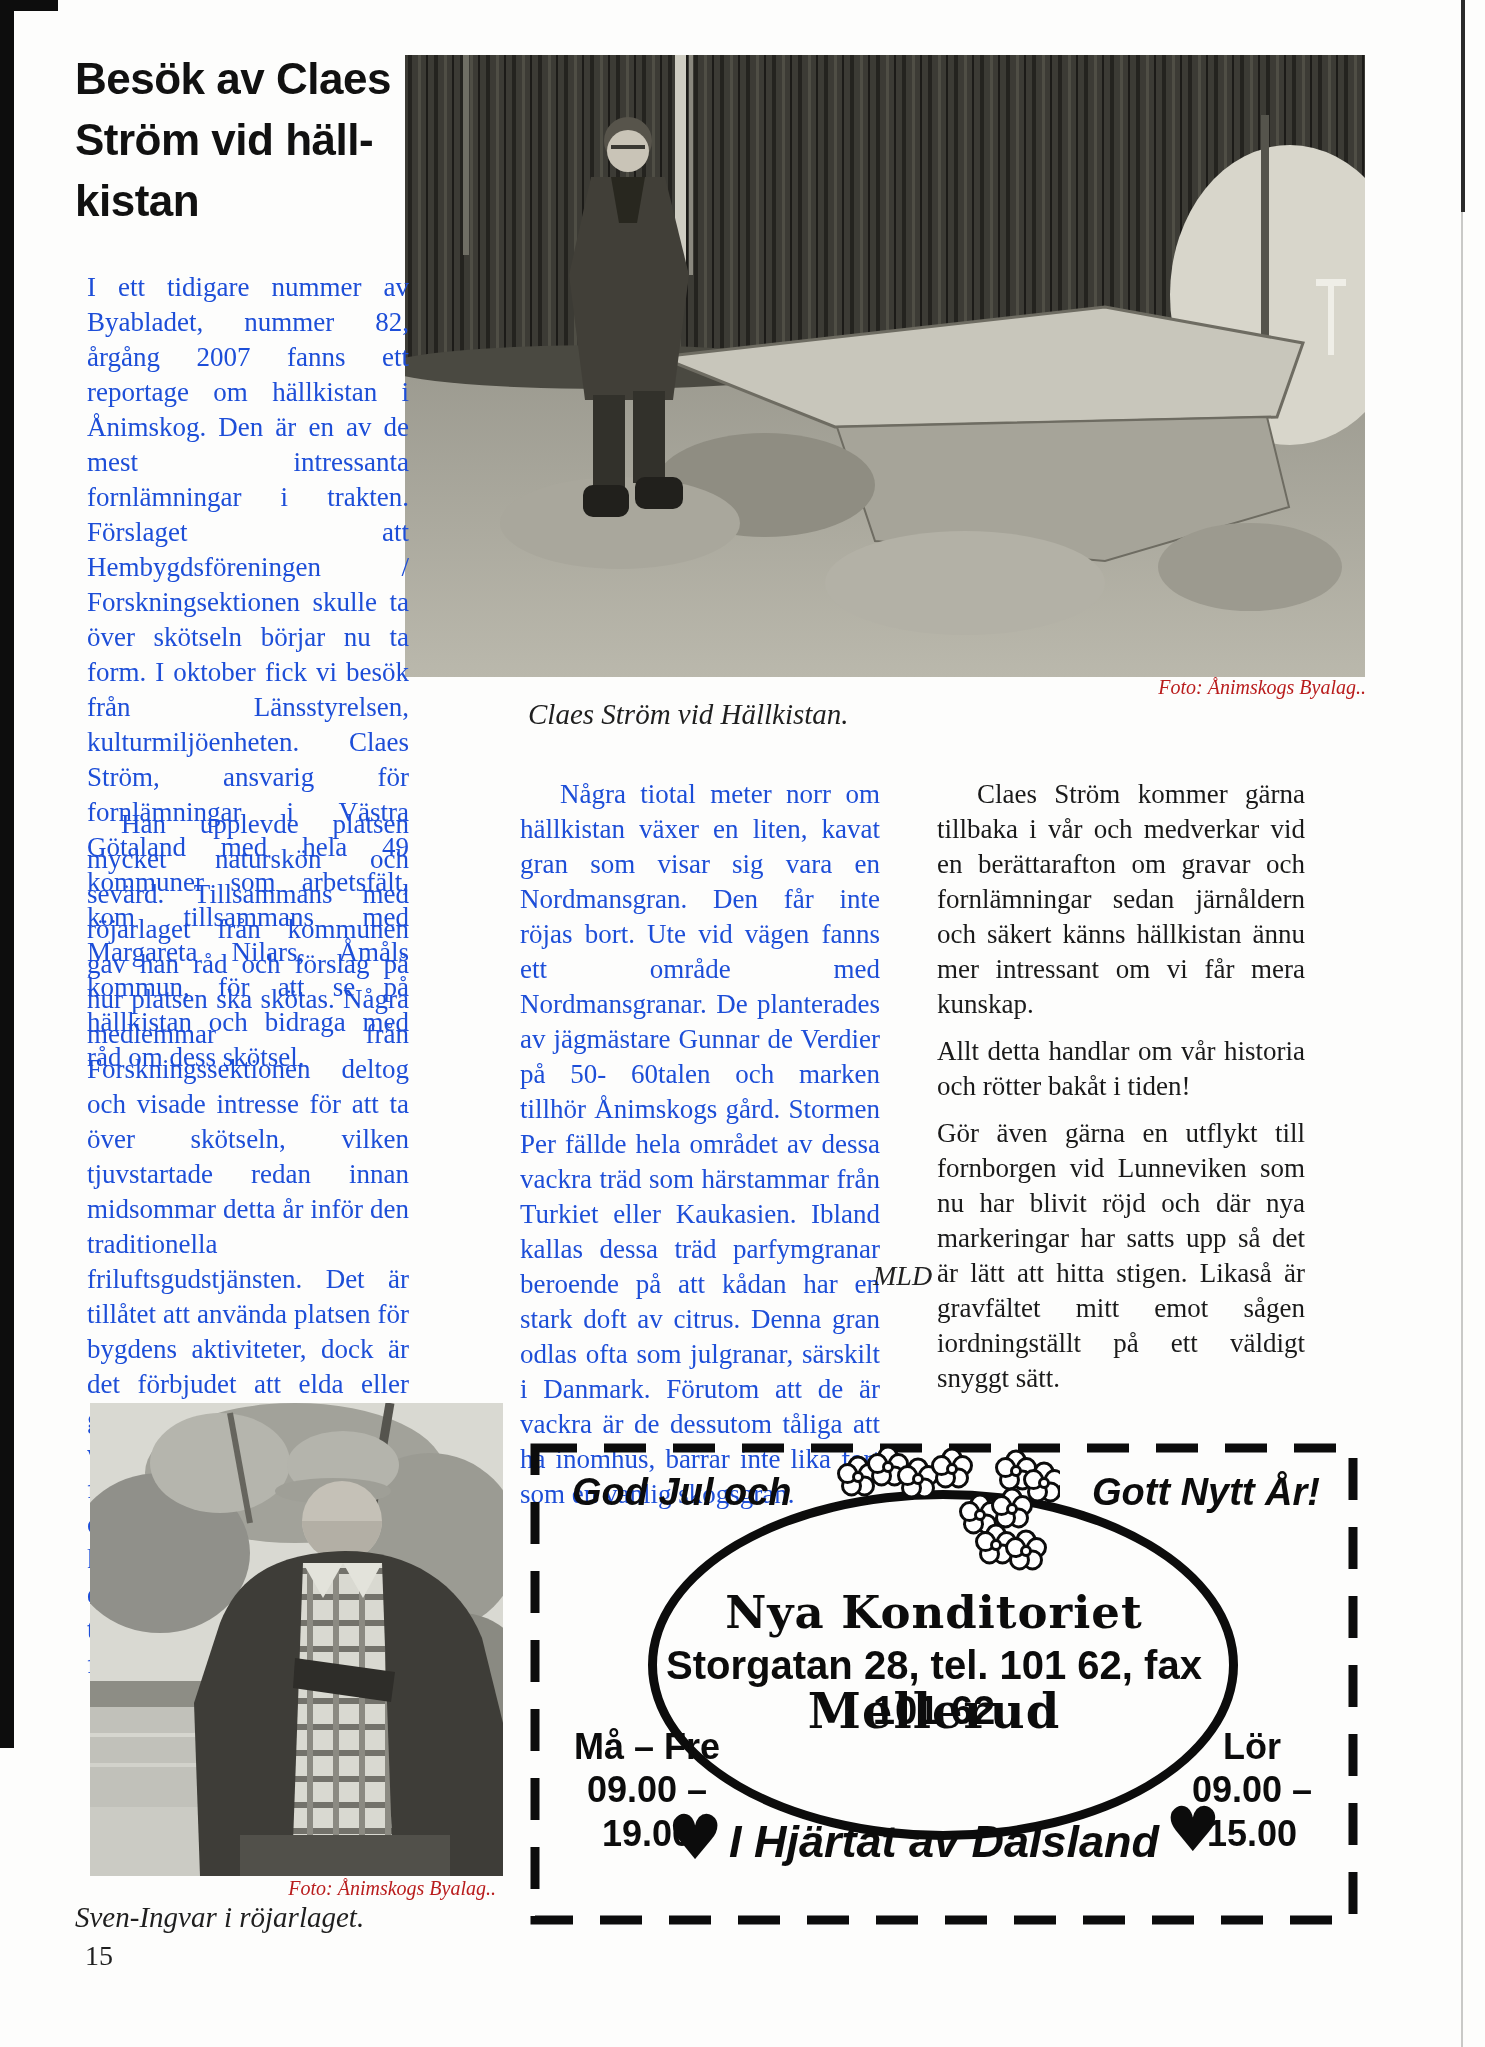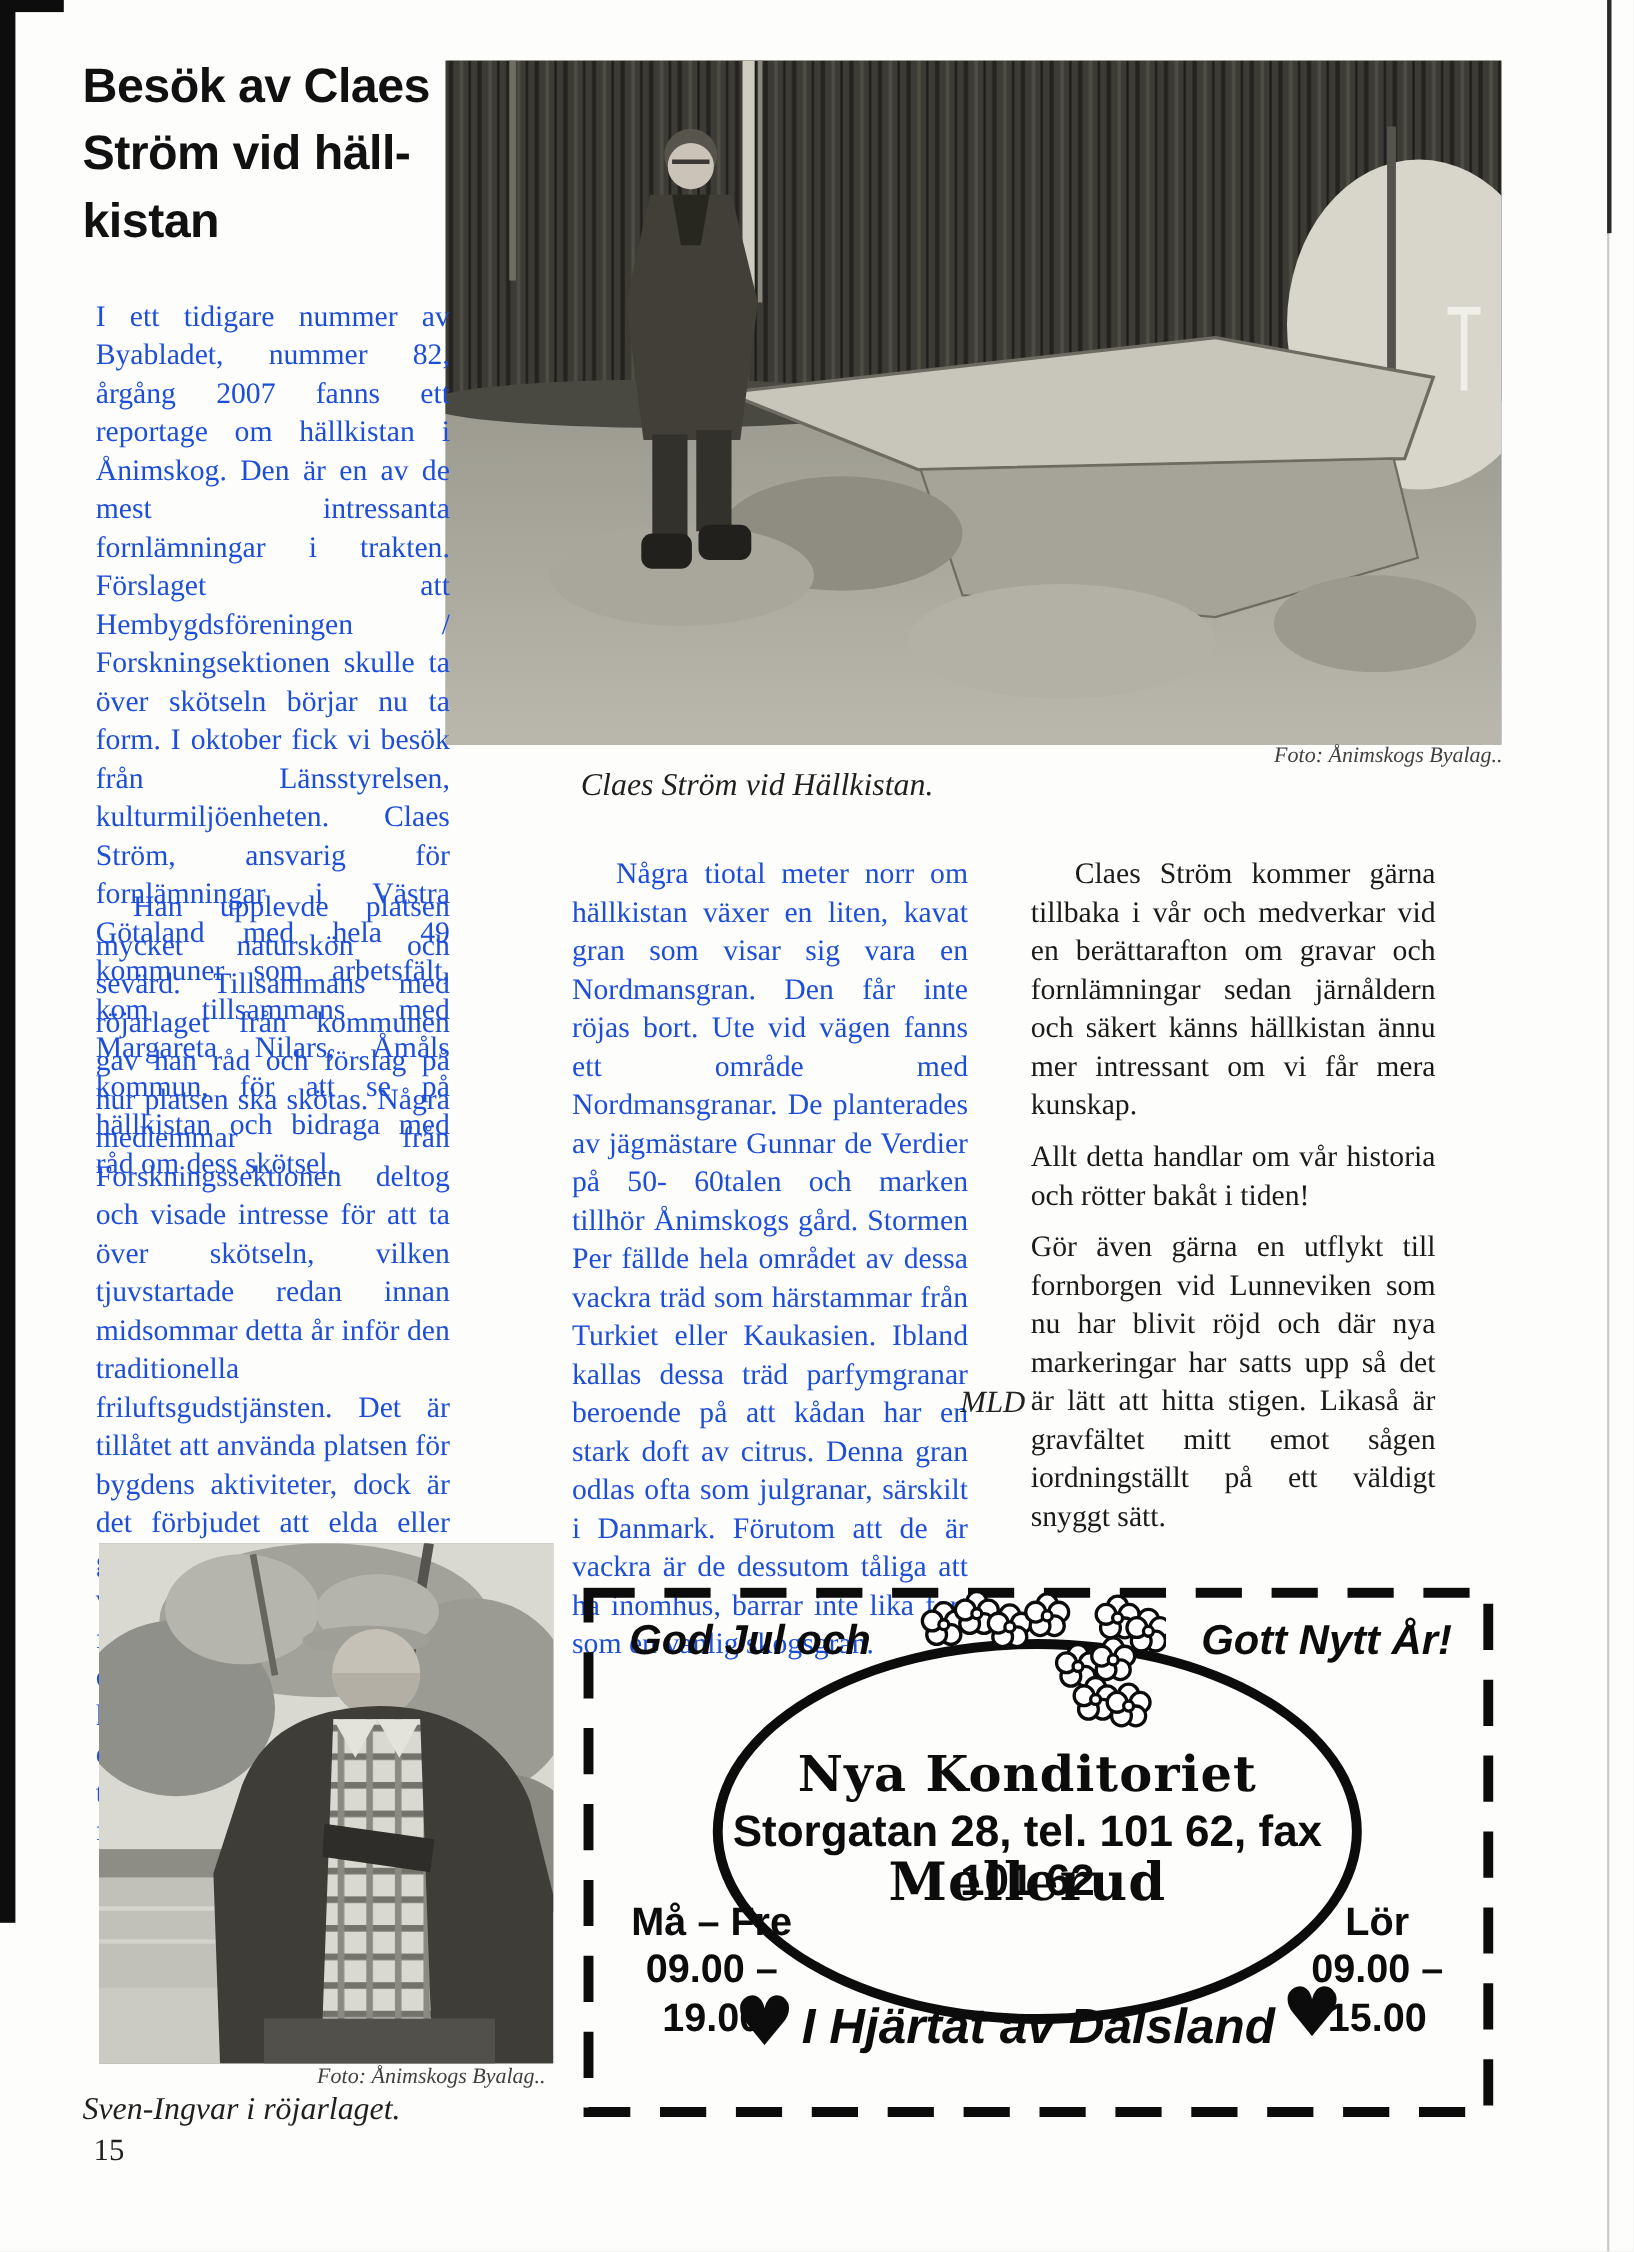--- a/index.html
+++ b/index.html
@@ -32,21 +32,21 @@
   .signature{
     position:absolute;left:873px;top:1260px;width:374px;
     text-align:left;font-style:italic;font-size:28px;color:#222;font-family:Liberation Serif, serif;
   }
 
   .photo{position:absolute;background:#9a9a92;}
   .photo svg{display:block;width:100%;height:100%;}
   .photo-main{left:405px;top:55px;width:960px;height:622px;}
   .photo-2{left:90px;top:1403px;width:413px;height:473px;}
 
-  .credit{position:absolute;font-style:italic;font-size:20px;color:#404040;text-align:right;}
+  .credit{position:absolute;font-style:italic;font-size:20px;color:#b91c1c;text-align:right;}
   .credit-main{left:1000px;top:676px;width:366px;}
   .credit-2{left:200px;top:1877px;width:296px;}
   .caption{position:absolute;font-style:italic;font-size:29px;color:#1f1f1f;font-family:Liberation Serif, serif;}
   .caption-main{left:528px;top:698px;}
   .caption-2{left:75px;top:1901px;}
   .page-number{position:absolute;left:85px;top:1940px;font-size:28px;color:#1f1f1f;}
 
   
   .ad{position:absolute;left:530px;top:1443px;width:828px;height:482px;
       font-family:"Liberation Sans",sans-serif;color:#0c0c0c;}

